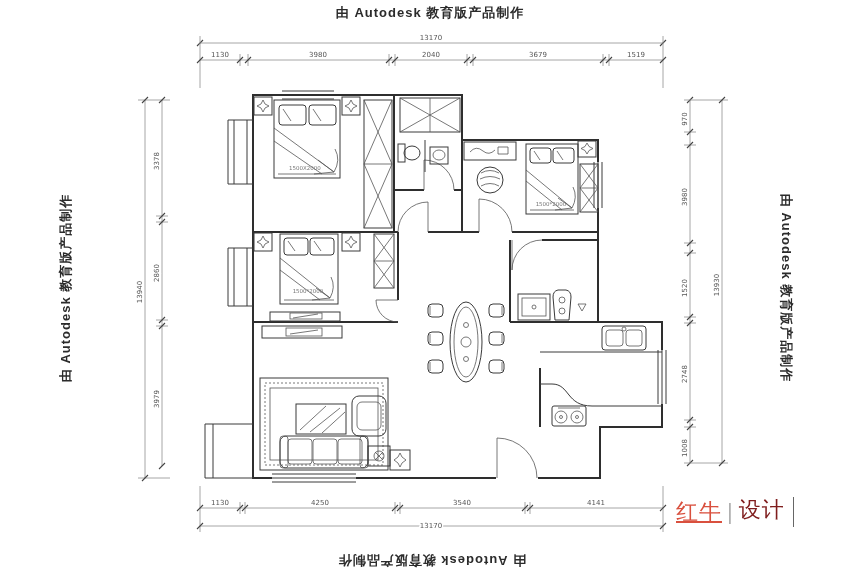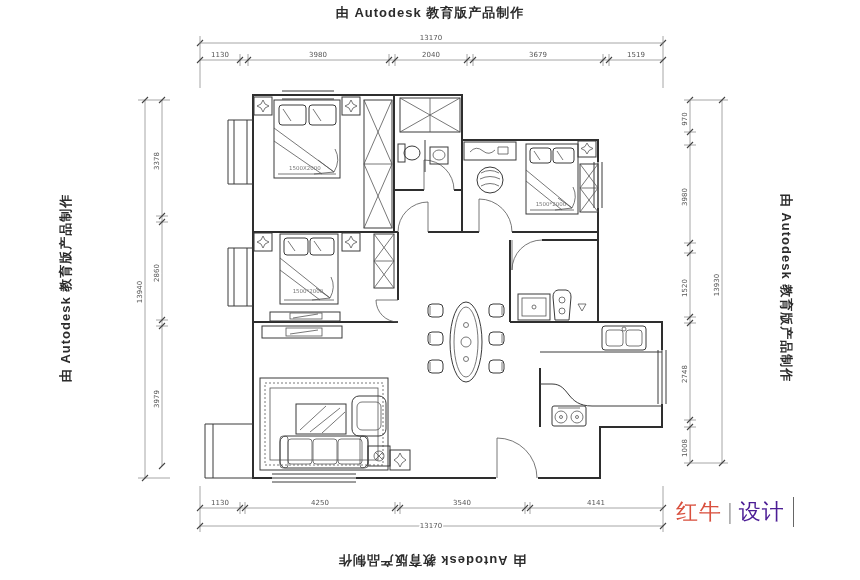--- a/index.html
+++ b/index.html
@@ -13,23 +13,23 @@
     font-family:"Liberation Sans", sans-serif;
   }
   .wm-top{left:430px;top:4px;transform:translateX(-50%);}
   .wm-bottom{left:432px;top:560px;transform:translate(-50%,-50%) rotate(180deg);}
   .wm-left{left:66px;top:288px;transform:translate(-50%,-50%) rotate(-90deg);}
   .wm-right{left:786px;top:288px;transform:translate(-50%,-50%) rotate(90deg);}
   .logo{
     position:absolute;left:676px;top:497px;display:flex;align-items:center;
     font-size:22px;letter-spacing:1px;font-weight:500;line-height:26px;
   }
-  .logo .brand{color:#d9503e;}
+  .logo .brand{color:#d9503e;text-decoration:underline;}
   .logo .divider{color:#b0b0b0;margin:0 5px;font-weight:300;}
-  .logo .studio{color:#4c1d95;}
+  .logo .studio{color:#7f1d1d;font-family:Liberation Mono, monospace;}
   .logo .endbar{width:1px;height:30px;background:#666;margin-left:8px;}
   svg{position:absolute;left:0;top:0;}
   svg .wall{stroke:#2e2e2e;stroke-width:2;fill:none;}
   svg .thin{stroke:#3a3a3a;stroke-width:1;fill:none;}
   svg .lite{stroke:#555;stroke-width:0.8;fill:none;}
   svg .dash{stroke:#555;stroke-width:0.8;fill:none;stroke-dasharray:2 2;}
   svg .dim{stroke:#8f8f8f;stroke-width:0.8;fill:none;}
   svg .tick{stroke:#444;stroke-width:1.1;fill:none;}
   svg .whitefill{fill:#ffffff;stroke:none;}
   svg text.dimtxt{

